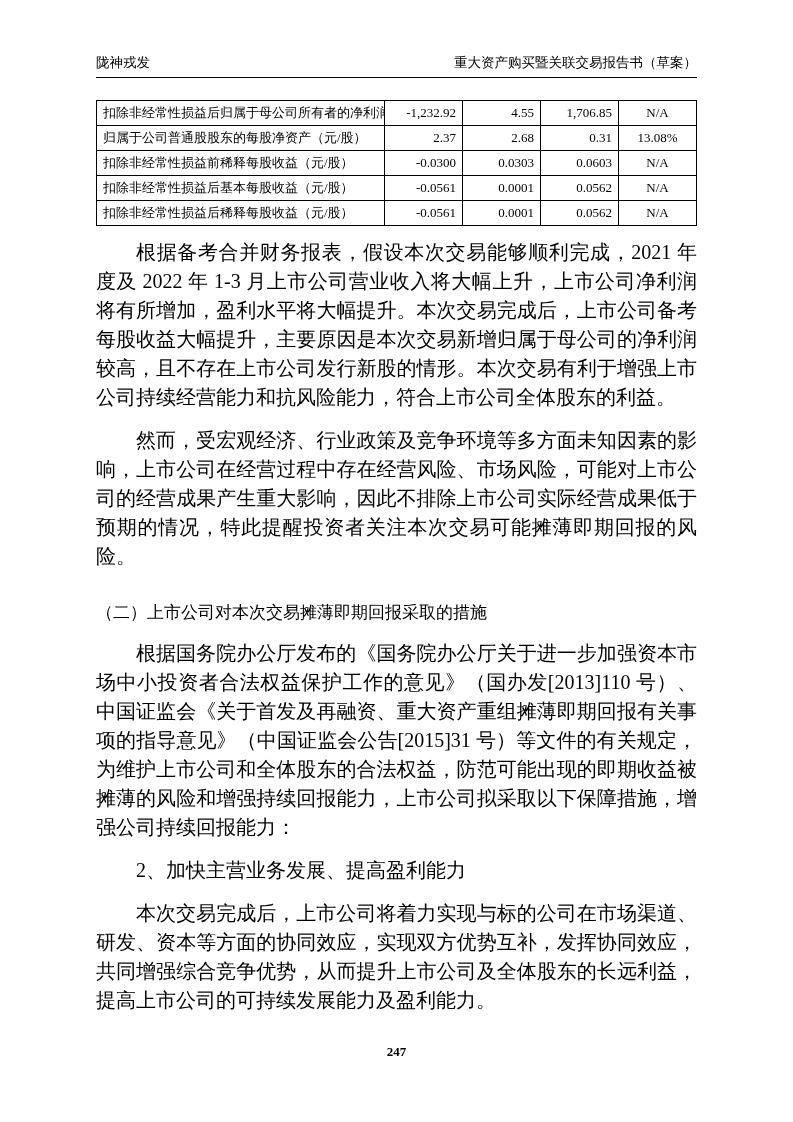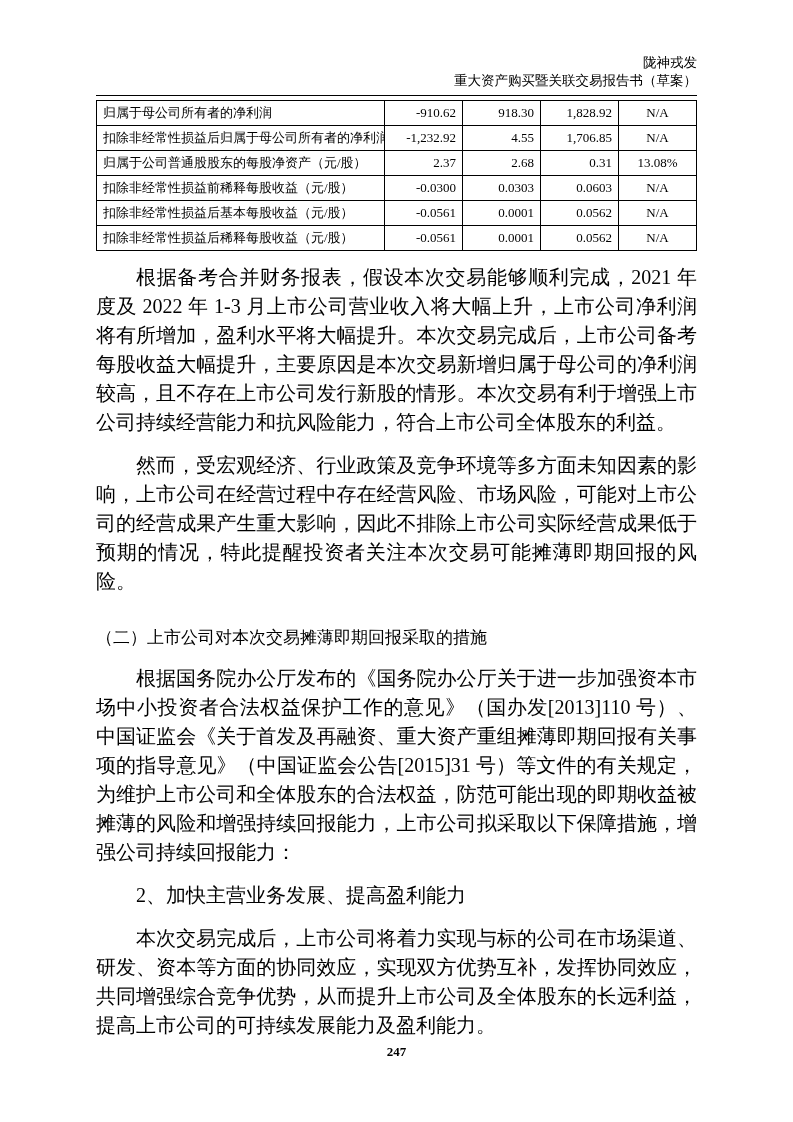--- a/index.html
+++ b/index.html
@@ -17,21 +17,20 @@
     position: absolute;
     top: 54px;
     left: 96px;
     width: 601px;
     display: flex;
     justify-content: space-between;
     align-items: flex-end;
     font-size: 13.5px;
     padding-bottom: 5px;
     border-bottom: 1px solid #000;
-    flex-direction: column;
   }
   .content {
     position: absolute;
     top: 100px;
     left: 96px;
     width: 601px;
   }
   table.fin-table {
     border-collapse: collapse;
     width: 100%;
@@ -83,27 +82,20 @@
   <div class="page-header">
     <span>陇神戎发</span>
     <span>重大资产购买暨关联交易报告书（草案）</span>
   </div>
 
   <div class="content">
 
     <table class="fin-table">
       <tbody>
         <tr>
-          <td class="c-label">归属于母公司所有者的净利润</td>
-          <td class="c-num">-910.62</td>
-          <td class="c-num">918.30</td>
-          <td class="c-num">1,828.92</td>
-          <td class="c-na">N/A</td>
-        </tr>
-        <tr>
           <td class="c-label">扣除非经常性损益后归属于母公司所有者的净利润</td>
           <td class="c-num">-1,232.92</td>
           <td class="c-num">4.55</td>
           <td class="c-num">1,706.85</td>
           <td class="c-na">N/A</td>
         </tr>
         <tr>
           <td class="c-label">归属于公司普通股股东的每股净资产（元/股）</td>
           <td class="c-num">2.37</td>
           <td class="c-num">2.68</td>

